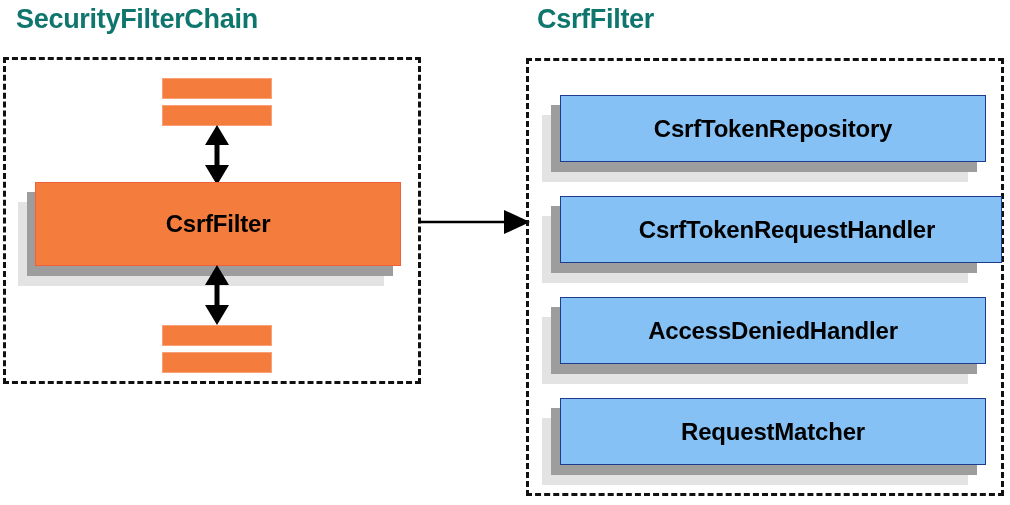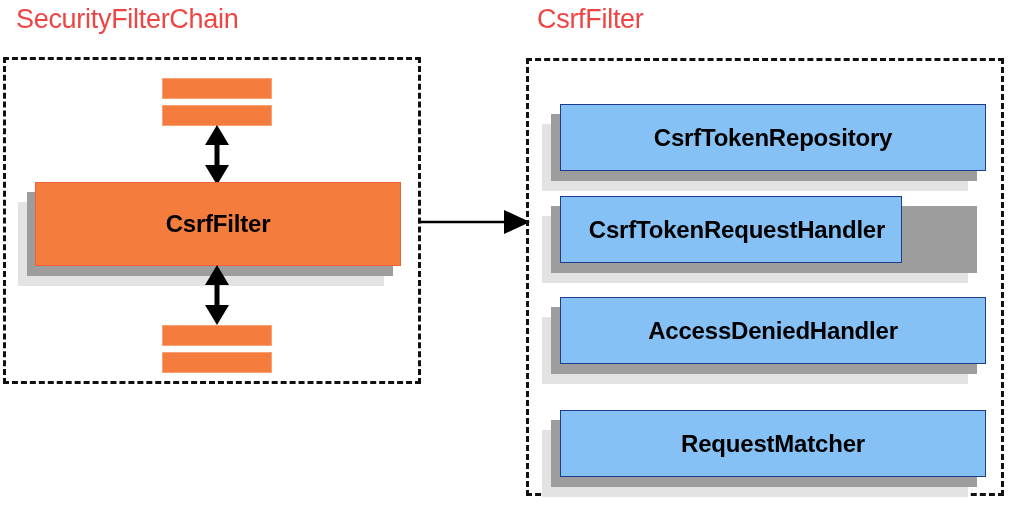--- a/index.html
+++ b/index.html
@@ -14,23 +14,23 @@
     position: relative;
     width: 1010px;
     height: 505px;
     background: #ffffff;
     overflow: hidden;
   }
 
   .panel-title {
     position: absolute;
     font-family: "Liberation Sans", sans-serif;
-    font-weight: normal;
+    font-weight: bold;
     font-size: 27px;
-    color: #ef4444;
+    color: #0f766e;
     white-space: nowrap;
     letter-spacing: -0.3px;
   }
 
   .dashed-panel {
     position: absolute;
     border: 3px dashed #111111;
     box-sizing: border-box;
     background: transparent;
   }
@@ -123,45 +123,45 @@
 
   <svg class="arrow-svg" style="left:418px; top:208px;" width="112" height="28" viewBox="0 0 112 28">
     <line x1="0" y1="14" x2="92" y2="14" stroke="#000000" stroke-width="2.5"></line>
     <polygon points="112,14 86,26 86,2" fill="#000000"></polygon>
   </svg>
 
   <div class="panel-title" style="left:537px; top:4px;">CsrfFilter</div>
 
   <div class="dashed-panel" style="left:526px; top:58px; width:478px; height:438px;"></div>
 
-  <div class="stack blue" style="left:542px; top:95px; width:444px; height:87px;margin-top:9px;">
+  <div class="stack blue" style="left:542px; top:95px; width:444px; height:87px;">
     <div class="shadow-far" style="left:0px; top:20px; width:426px; height:67px;"></div>
     <div class="shadow-near" style="left:9px; top:10px; width:426px; height:67px;"></div>
     <div class="face" style="left:18px; top:0px; width:426px; height:67px;">
       <span class="label">CsrfTokenRepository</span>
     </div>
   </div>
 
   <div class="stack blue" style="left:542px; top:196px; width:444px; height:87px;">
     <div class="shadow-far" style="left:0px; top:20px; width:426px; height:67px;"></div>
     <div class="shadow-near" style="left:9px; top:10px; width:426px; height:67px;"></div>
-    <div class="face" style="left:18px; top:0px; width:342px; height:67px;padding-left:12px;">
+    <div class="face" style="left:18px; top:0px; width:442px; height:67px;padding-left:12px;">
       <span class="label">CsrfTokenRequestHandler</span>
     </div>
   </div>
 
   <div class="stack blue" style="left:542px; top:297px; width:444px; height:97px;">
     <div class="shadow-far" style="left:0px; top:20px; width:426px; height:67px;"></div>
     <div class="shadow-near" style="left:9px; top:10px; width:426px; height:67px;"></div>
     <div class="face" style="left:18px; top:0px; width:426px; height:67px;">
       <span class="label">AccessDeniedHandler</span>
     </div>
   </div>
 
-  <div class="stack blue" style="left:542px; top:398px; width:444px; height:87px;margin-top:12px;">
+  <div class="stack blue" style="left:542px; top:398px; width:444px; height:87px;">
     <div class="shadow-far" style="left:0px; top:20px; width:426px; height:67px;"></div>
     <div class="shadow-near" style="left:9px; top:10px; width:426px; height:67px;"></div>
     <div class="face" style="left:18px; top:0px; width:426px; height:67px;">
       <span class="label">RequestMatcher</span>
     </div>
   </div>
 
 </div>
 
 </body></html>

